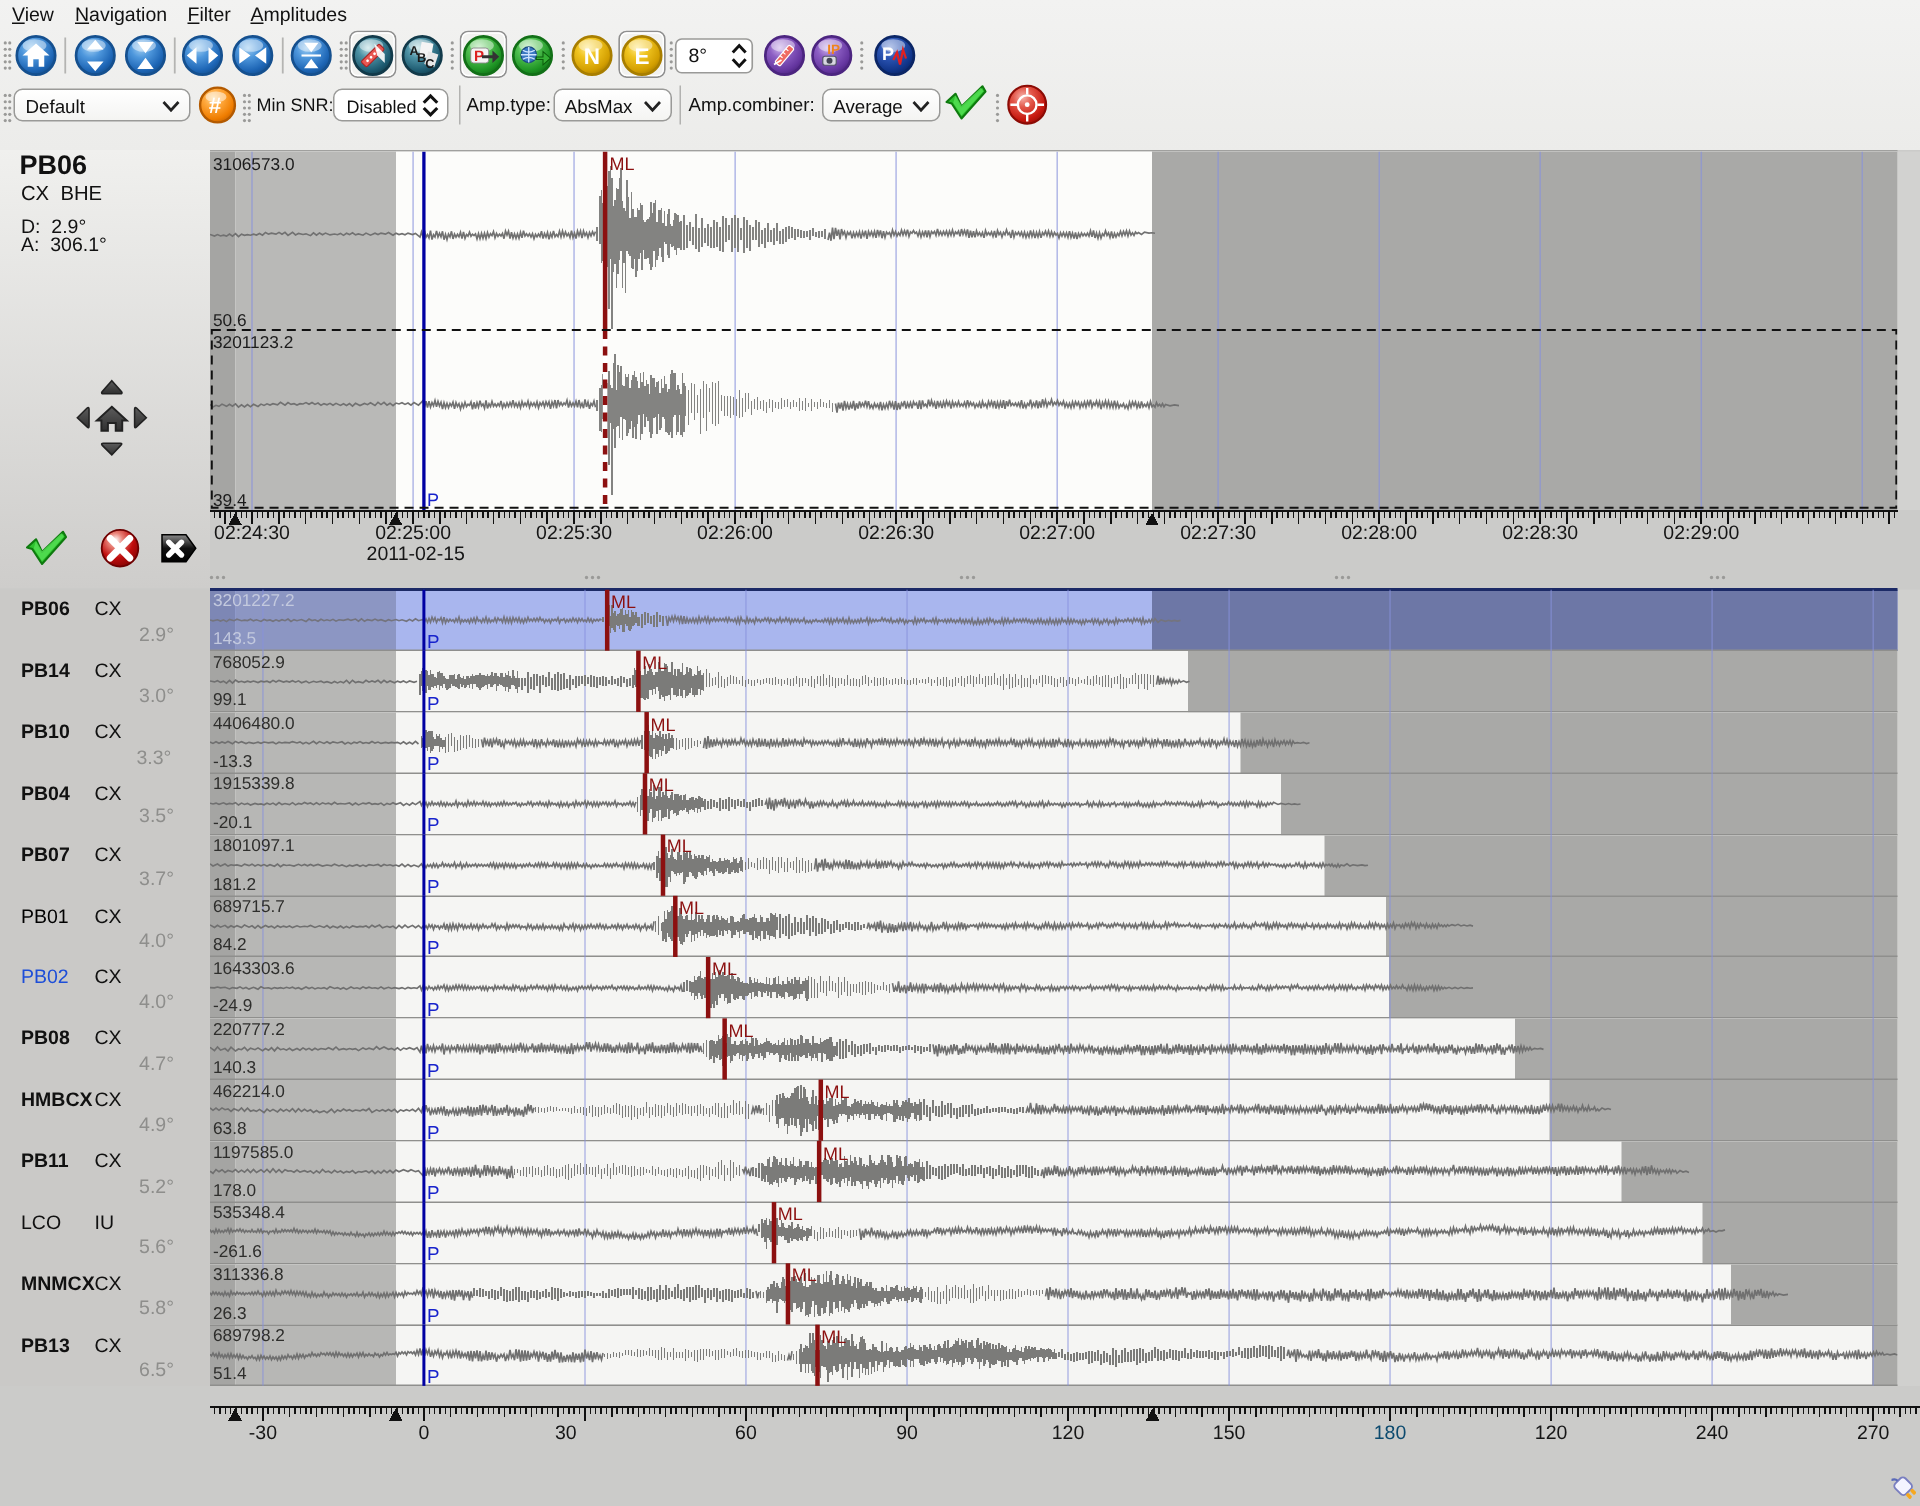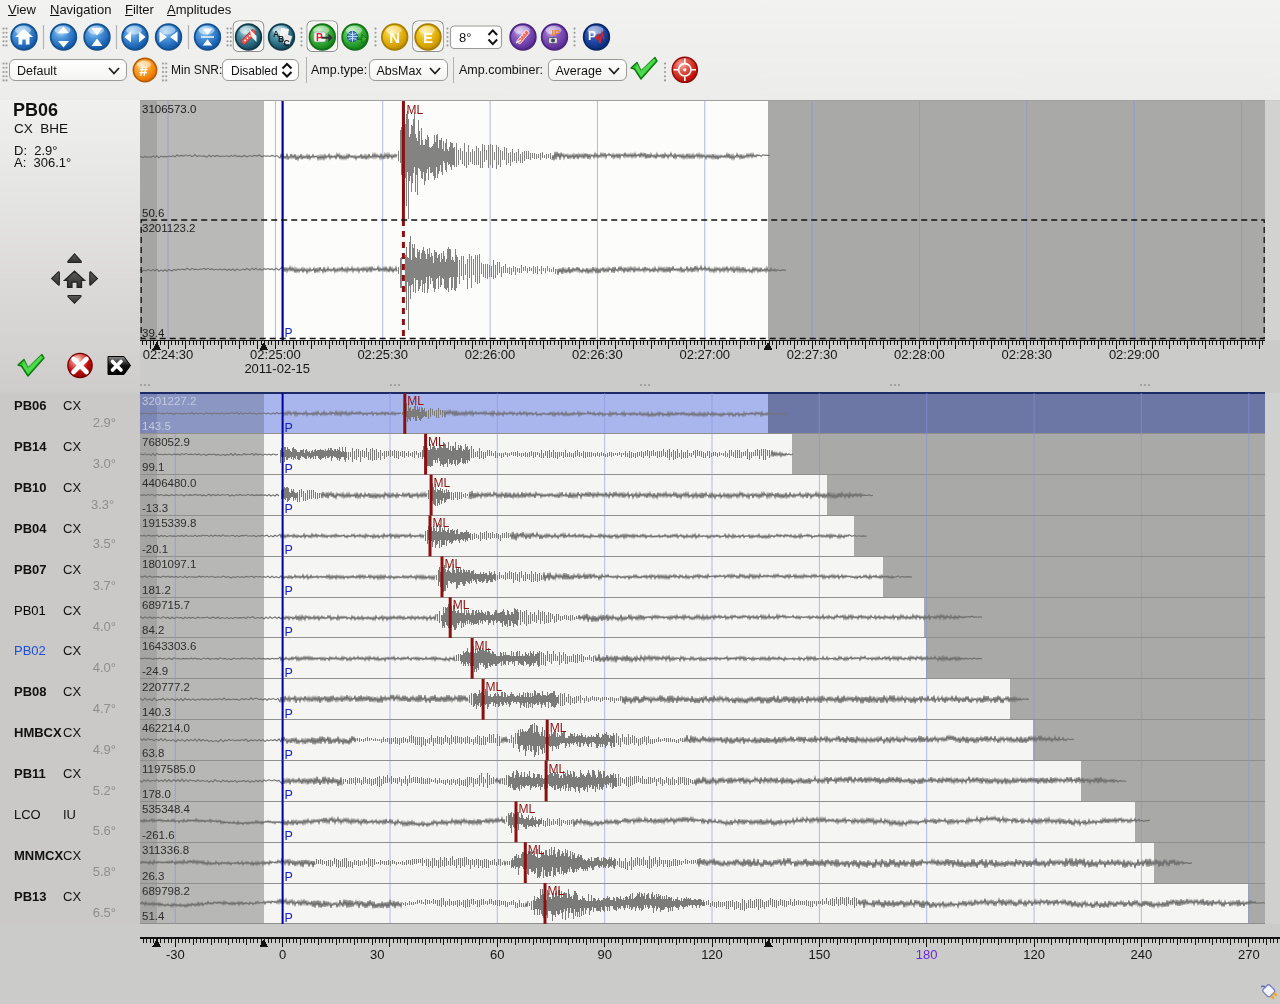--- a/index.html
+++ b/index.html
@@ -1292,21 +1292,21 @@
     <path d="M123.8 15.0 L119.3 23.0 L128.3 23.0 Z" fill="#111"></path>
     <path d="M628.4 15.0 L623.9 23.0 L632.9 23.0 Z" fill="#111"></path>
   </svg>
 <div class="lbl" style="left:155.3px;top:948px;width:40px;text-align:center;font-size:13px;color:#161616">-30</div>
 <div class="lbl" style="left:262.6px;top:948px;width:40px;text-align:center;font-size:13px;color:#161616">0</div>
 <div class="lbl" style="left:370.0px;top:948px;width:40px;font-size:13px;color:#161616">30</div>
 <div class="lbl" style="left:477.3px;top:948px;width:40px;text-align:center;font-size:13px;color:#161616">60</div>
 <div class="lbl" style="left:584.7px;top:948px;width:40px;text-align:center;font-size:13px;color:#161616">90</div>
 <div class="lbl" style="left:692.0px;top:948px;width:40px;text-align:center;font-size:13px;color:#161616">120</div>
 <div class="lbl" style="left:799.4px;top:948px;width:40px;text-align:center;font-size:13px;color:#161616">150</div>
-<div class="lbl" style="left:906.7px;top:948px;width:40px;text-align:center;font-size:13px;color:#6d28d9">180</div>
+<div class="lbl" style="left:906.7px;top:948px;width:40px;text-align:center;font-size:13px;color:#0c4a6e">180</div>
 <div class="lbl" style="left:1014.1px;top:948px;width:40px;text-align:center;font-size:13px;color:#161616">120</div>
 <div class="lbl" style="left:1121.4px;top:948px;width:40px;text-align:center;font-size:13px;color:#161616">240</div>
 <div class="lbl" style="left:1228.8px;top:948px;width:40px;text-align:center;font-size:13px;color:#161616">270</div>
 <svg class="abs" style="left:1261px;top:981px" width="18" height="20">
 <g transform="rotate(-45 9 10)">
 <rect x="3.5" y="4" width="9.5" height="10" rx="2.5" fill="#f4f4ff" stroke="#7a7fc0" stroke-width="1.3"></rect>
 <rect x="5.2" y="14.2" width="2.4" height="4.2" rx="1" fill="#f6a81e"></rect>
 <rect x="9.2" y="14.2" width="2.4" height="4.2" rx="1" fill="#f6a81e"></rect>
 <path d="M8.2 3.8 C8.2 0.5 5 1.5 5 -1" stroke="#5a6ab8" stroke-width="1.5" fill="none"></path>
 </g>

